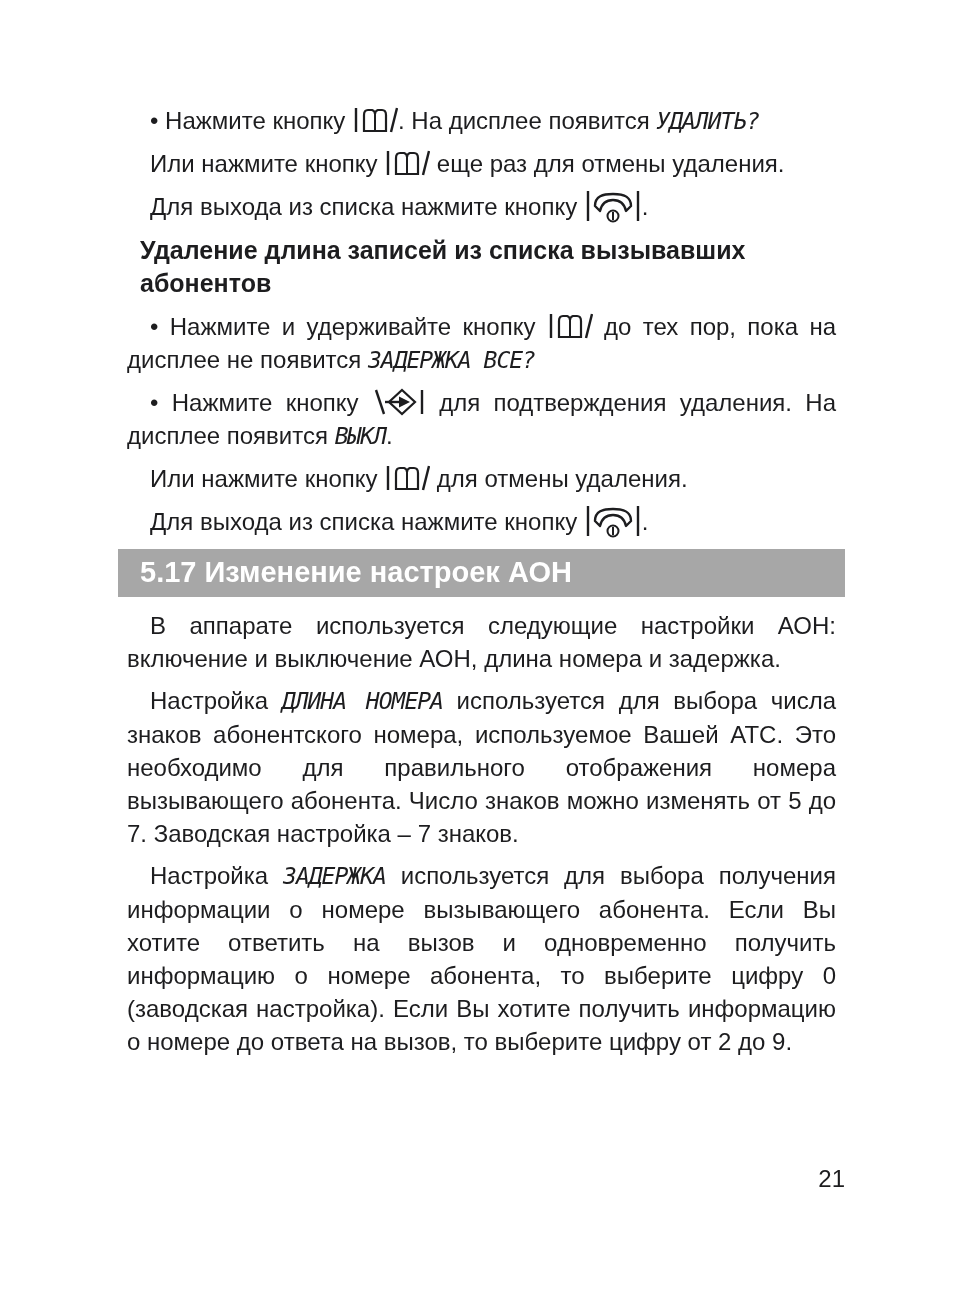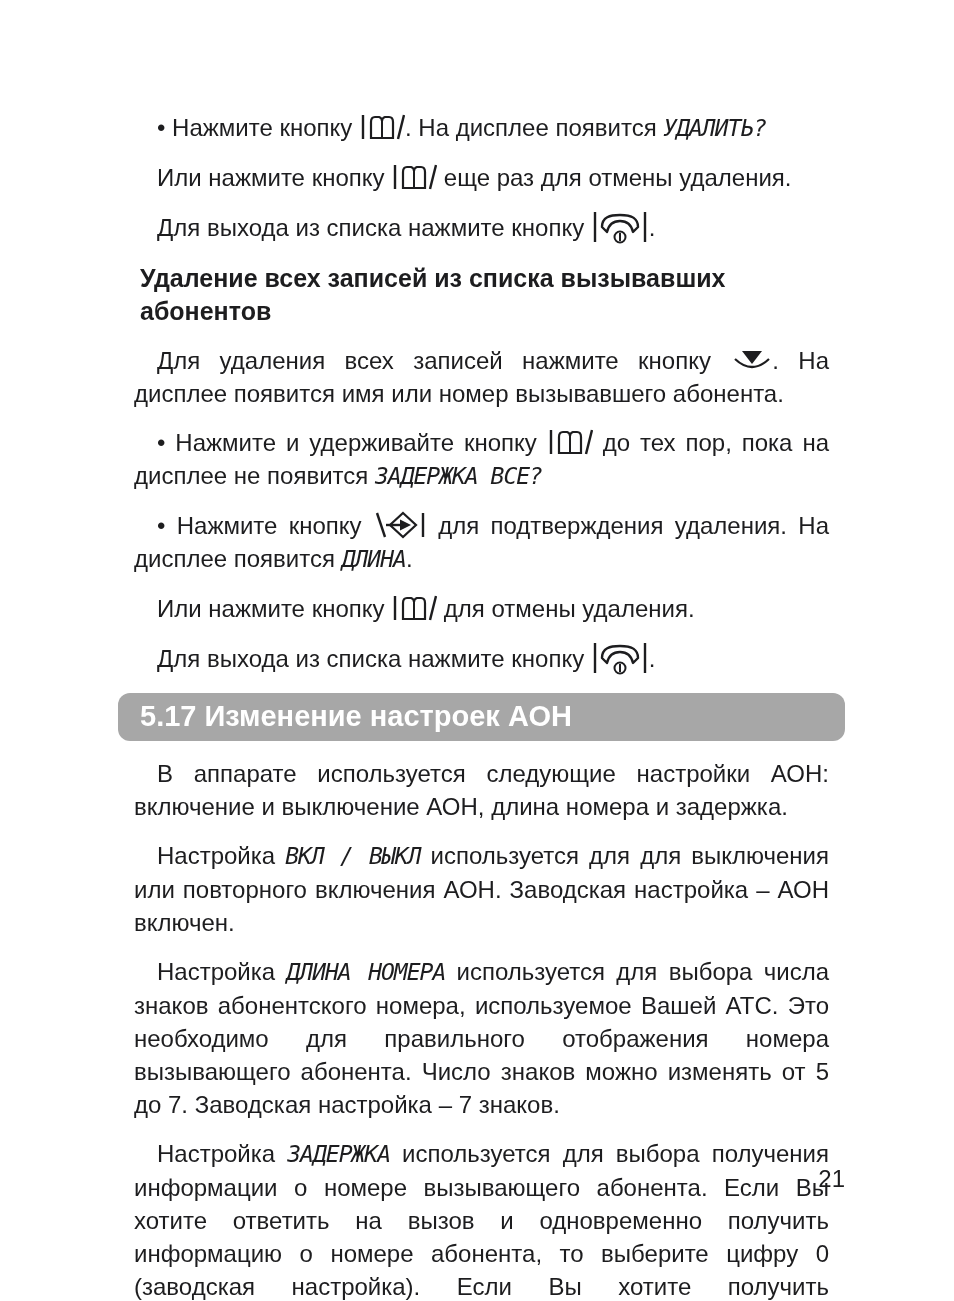--- a/index.html
+++ b/index.html
@@ -5,21 +5,21 @@
   html,body { margin:0; padding:0; }
   body {
     width:954px; height:1301px; background:#ffffff; position:relative;
     font-family:"Liberation Sans", sans-serif; color:#1d1d1f;
     -webkit-font-smoothing:antialiased;
   }
   .doc {
     position:absolute; left:118px; top:95px; width:727px;
     font-size:24px; line-height:33px;
   }
-  .para { margin:16px; text-indent:23px; }
+  .para { margin:9px; text-indent:23px; }
   .para.justify { text-align:justify; }
   .subheading {
     font-weight:bold; font-size:25px; line-height:33px;
     margin:8px 40px 10px 22px;
   }
   .section-bar {
     color:#ffffff; font-weight:bold; font-size:29px; line-height:33px;
     padding:7px 10px 8px 22px; margin:8px 0 12px 0;
     background:#a7a7a7;
   }
@@ -53,52 +53,47 @@
     <line x1="23" y1="9" x2="23" y2="26" stroke="currentColor" stroke-width="2"></line>
     <line x1="39" y1="27" x2="45" y2="3" stroke="currentColor" stroke-width="2.4"></line>
   </svg> еще раз для отмены удаления.</p>
       <p class="para">Для выхода из списка нажмите кнопку <svg class="kicon phone" width="58" height="36" viewBox="0 0 58 36" aria-hidden="true">
     <line x1="4" y1="2" x2="4" y2="32" stroke="currentColor" stroke-width="2.4"></line>
     <path d="M11 17 C11 7 19 5 29 5 C39 5 47 7 47 17 L42 22 C40 13 35 11 29 11 C23 11 18 13 16 22 Z" fill="none" stroke="currentColor" stroke-width="2.4" stroke-linejoin="round"></path>
     <circle cx="29" cy="27" r="5.5" fill="none" stroke="currentColor" stroke-width="2"></circle>
     <line x1="29" y1="23" x2="29" y2="31" stroke="currentColor" stroke-width="2"></line>
     <line x1="54" y1="2" x2="54" y2="32" stroke="currentColor" stroke-width="2.4"></line>
   </svg>.</p>
-      <div class="subheading">Удаление всех записей из списка вызывавших абонентов</div>
-      <p class="para justify">Для удаления всех записей нажмите кнопку <svg class="kicon down" width="42" height="26" viewBox="0 0 42 26" aria-hidden="true">
-    <polygon points="12,4 32,4 22,17" fill="currentColor"></polygon>
-    <path d="M5 12 Q22 28 39 12" fill="none" stroke="currentColor" stroke-width="2.2"></path>
-  </svg>. На дисплее появится имя или номер вызывавшего абонента.</p>
+      <div class="subheading">Удаление длина записей из списка вызывавших абонентов</div>
       <p class="para justify">• Нажмите и удерживайте кнопку <svg class="kicon" width="46" height="30" viewBox="0 0 46 30" aria-hidden="true">
     <line x1="4" y1="3" x2="4" y2="27" stroke="currentColor" stroke-width="2.4"></line>
     <path d="M12 26 V10 Q12 5 16 5 H20 Q23 6 23 9 Q23 6 26 5 H30 Q34 5 34 10 V26 Z" fill="none" stroke="currentColor" stroke-width="2.2"></path>
     <line x1="23" y1="9" x2="23" y2="26" stroke="currentColor" stroke-width="2"></line>
     <line x1="39" y1="27" x2="45" y2="3" stroke="currentColor" stroke-width="2.4"></line>
   </svg> до тех пор, пока на дисплее не появится <span class="lcd">ЗАДЕРЖКА ВСЕ?</span></p>
       <p class="para justify">• Нажмите кнопку <svg class="kicon" width="54" height="30" viewBox="0 0 54 30" aria-hidden="true">
     <line x1="4" y1="3" x2="12" y2="27" stroke="currentColor" stroke-width="2.4"></line>
     <polygon points="30,3 43,15 30,27 17,15" fill="none" stroke="currentColor" stroke-width="2.2"></polygon>
     <line x1="13" y1="15" x2="28" y2="15" stroke="currentColor" stroke-width="2.4"></line>
     <polygon points="27,9.5 38,15 27,20.5" fill="currentColor"></polygon>
     <line x1="50" y1="3" x2="50" y2="27" stroke="currentColor" stroke-width="2.4"></line>
-  </svg> для подтверждения удаления. На дисплее появится <span class="lcd">ДЛИНА</span>.</p>
+  </svg> для подтверждения удаления. На дисплее появится <span class="lcd">ВЫКЛ</span>.</p>
       <p class="para">Или нажмите кнопку <svg class="kicon" width="46" height="30" viewBox="0 0 46 30" aria-hidden="true">
     <line x1="4" y1="3" x2="4" y2="27" stroke="currentColor" stroke-width="2.4"></line>
     <path d="M12 26 V10 Q12 5 16 5 H20 Q23 6 23 9 Q23 6 26 5 H30 Q34 5 34 10 V26 Z" fill="none" stroke="currentColor" stroke-width="2.2"></path>
     <line x1="23" y1="9" x2="23" y2="26" stroke="currentColor" stroke-width="2"></line>
     <line x1="39" y1="27" x2="45" y2="3" stroke="currentColor" stroke-width="2.4"></line>
   </svg> для отмены удаления.</p>
       <p class="para">Для выхода из списка нажмите кнопку <svg class="kicon phone" width="58" height="36" viewBox="0 0 58 36" aria-hidden="true">
     <line x1="4" y1="2" x2="4" y2="32" stroke="currentColor" stroke-width="2.4"></line>
     <path d="M11 17 C11 7 19 5 29 5 C39 5 47 7 47 17 L42 22 C40 13 35 11 29 11 C23 11 18 13 16 22 Z" fill="none" stroke="currentColor" stroke-width="2.4" stroke-linejoin="round"></path>
     <circle cx="29" cy="27" r="5.5" fill="none" stroke="currentColor" stroke-width="2"></circle>
     <line x1="29" y1="23" x2="29" y2="31" stroke="currentColor" stroke-width="2"></line>
     <line x1="54" y1="2" x2="54" y2="32" stroke="currentColor" stroke-width="2.4"></line>
   </svg>.</p>
-      <div class="section-bar" style="background: rgb(167, 167, 167); color: rgb(255, 255, 255); border-radius: 12px;">5.17 Изменение настроек АОН</div>
+      <div class="section-bar" style="background: rgb(167, 167, 167); color: rgb(255, 255, 255);">5.17 Изменение настроек АОН</div>
       <p class="para justify">В аппарате используется следующие настройки АОН: включение и выключение АОН, длина номера и задержка.</p>
-      <p class="para justify">Настройка <span class="lcd">ВКЛ / ВЫКЛ</span> используется для для выключения или повторного включения АОН. Заводская настройка – АОН включен.</p>
       <p class="para justify">Настройка <span class="lcd">ДЛИНА НОМЕРА</span> используется для выбора числа зна­ков абонентского номера, используемое Вашей АТС. Это не­обходимо для правильного отображения номера вызывающе­го абонента. Число знаков можно изменять от 5 до 7. Заводская настройка – 7 знаков.</p>
       <p class="para justify">Настройка <span class="lcd">ЗАДЕРЖКА</span> используется для выбора получения информации о номере вызывающего абонента. Если Вы хотите ответить на вызов и одновременно получить информацию о номере абонента, то выберите цифру 0 (заводская настройка). Если Вы хотите получить информацию о номере до ответа на вызов, то выберите цифру от 2 до 9.</p>
     </div>
 </div>
 
 <div class="page-number">21</div>
 
 </body></html>

